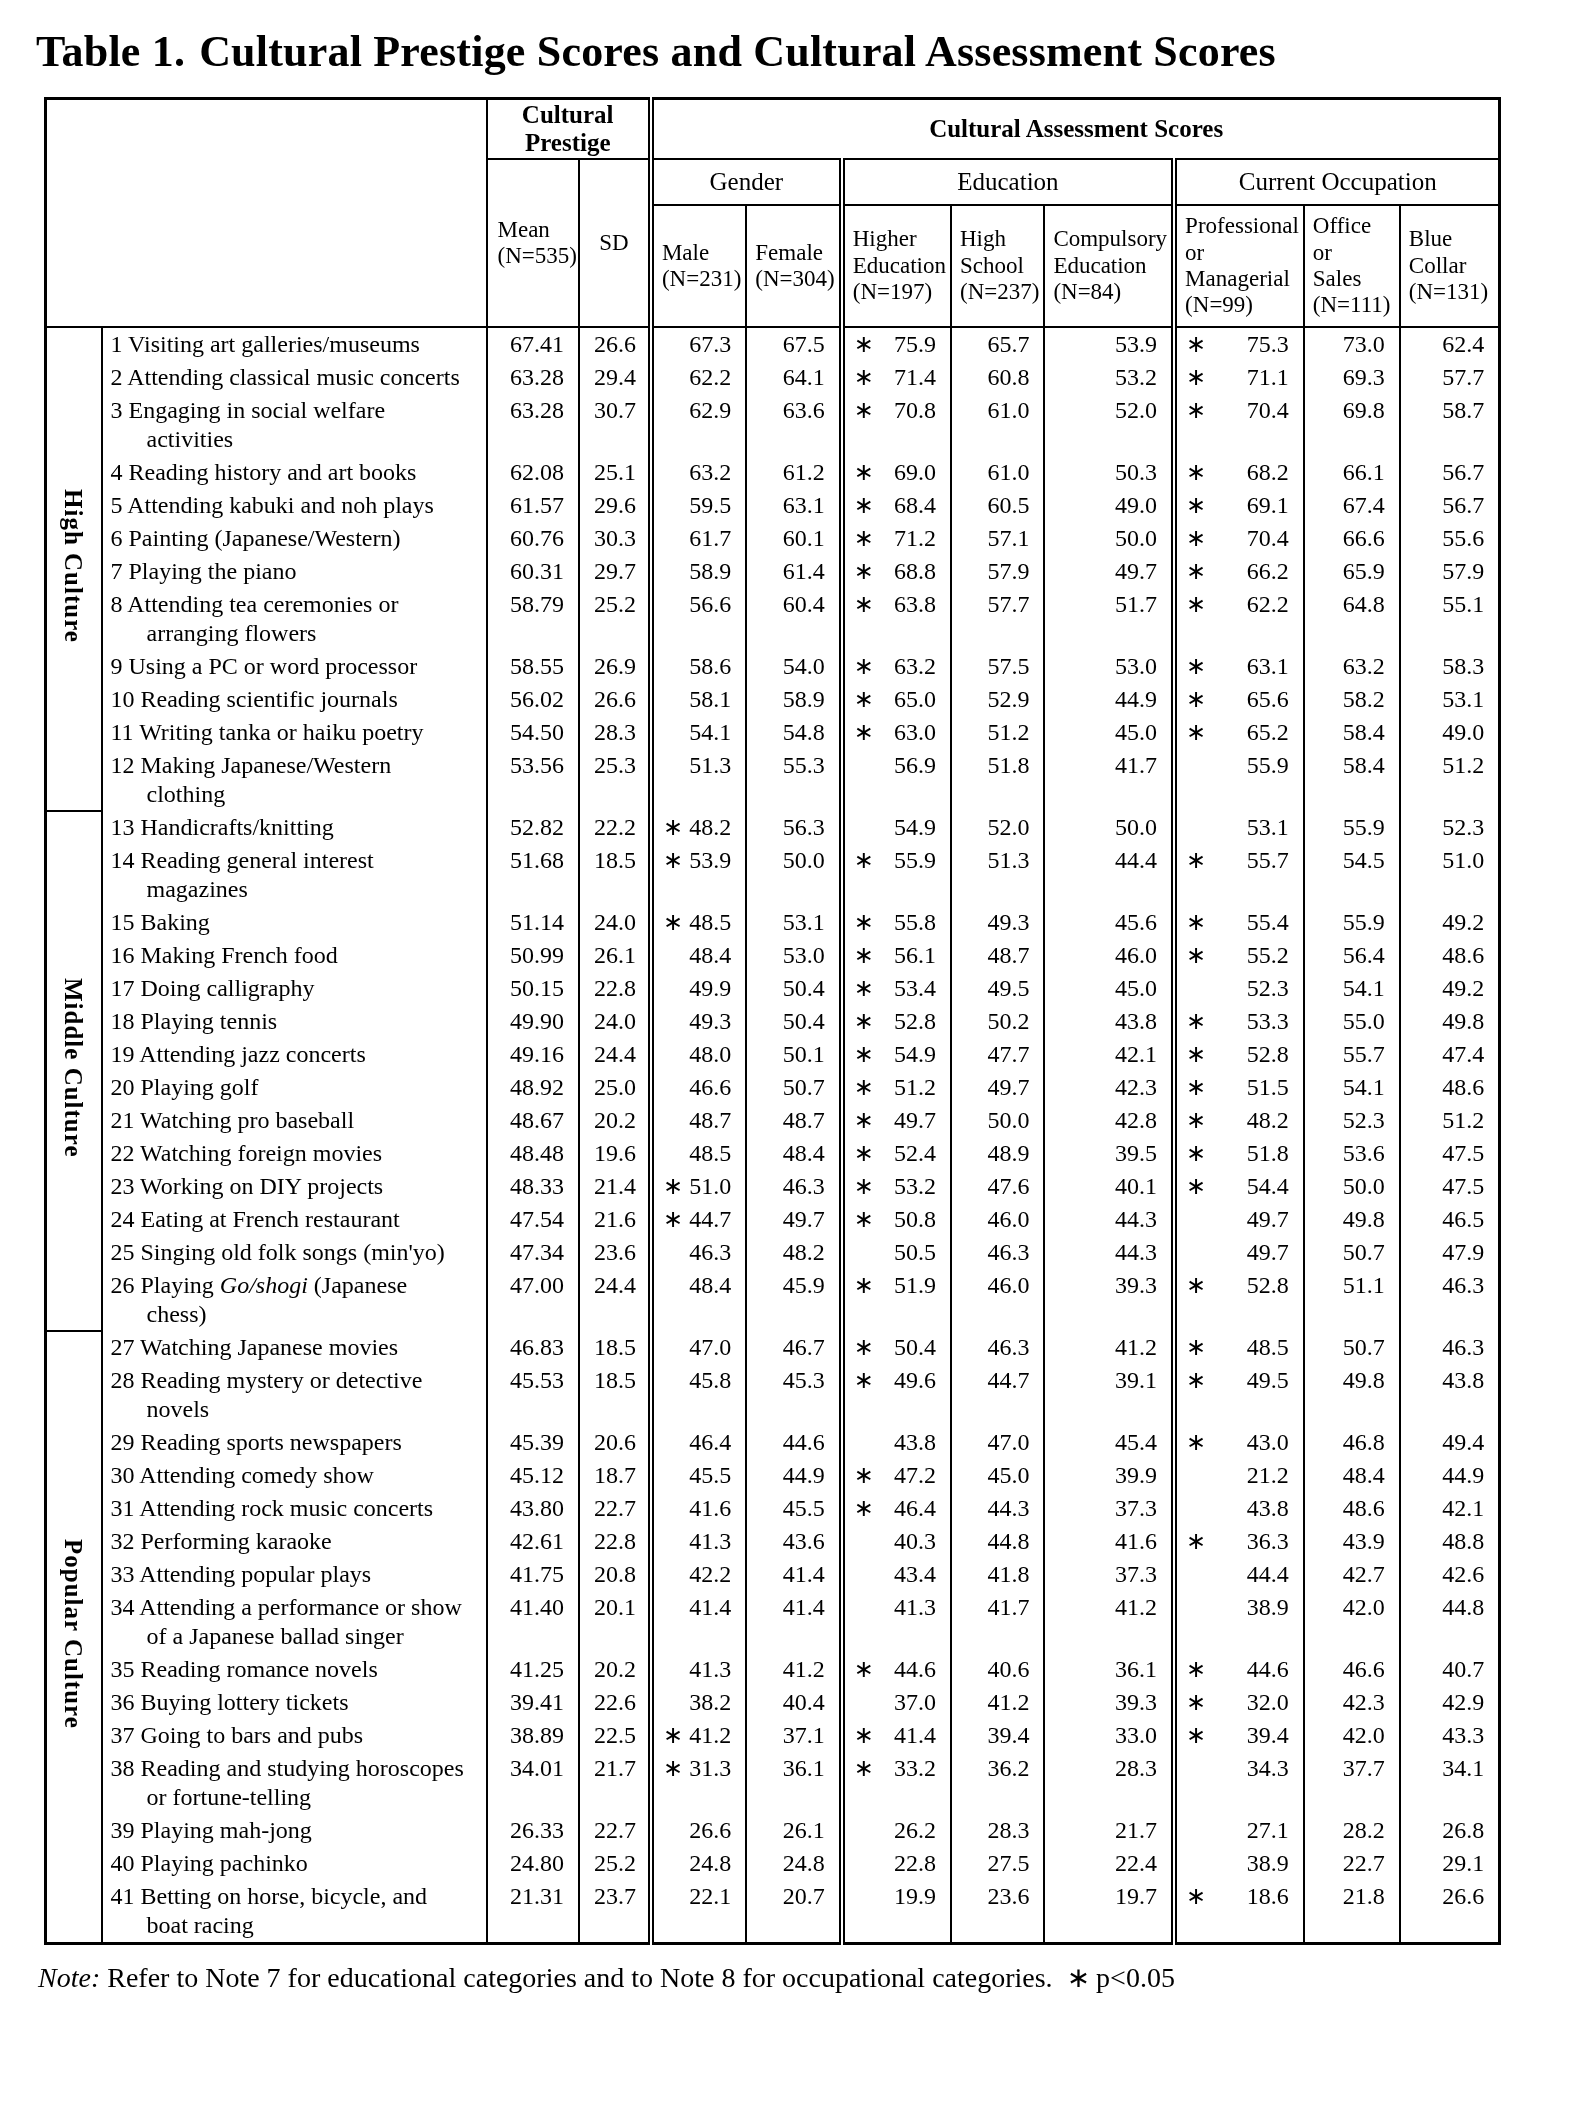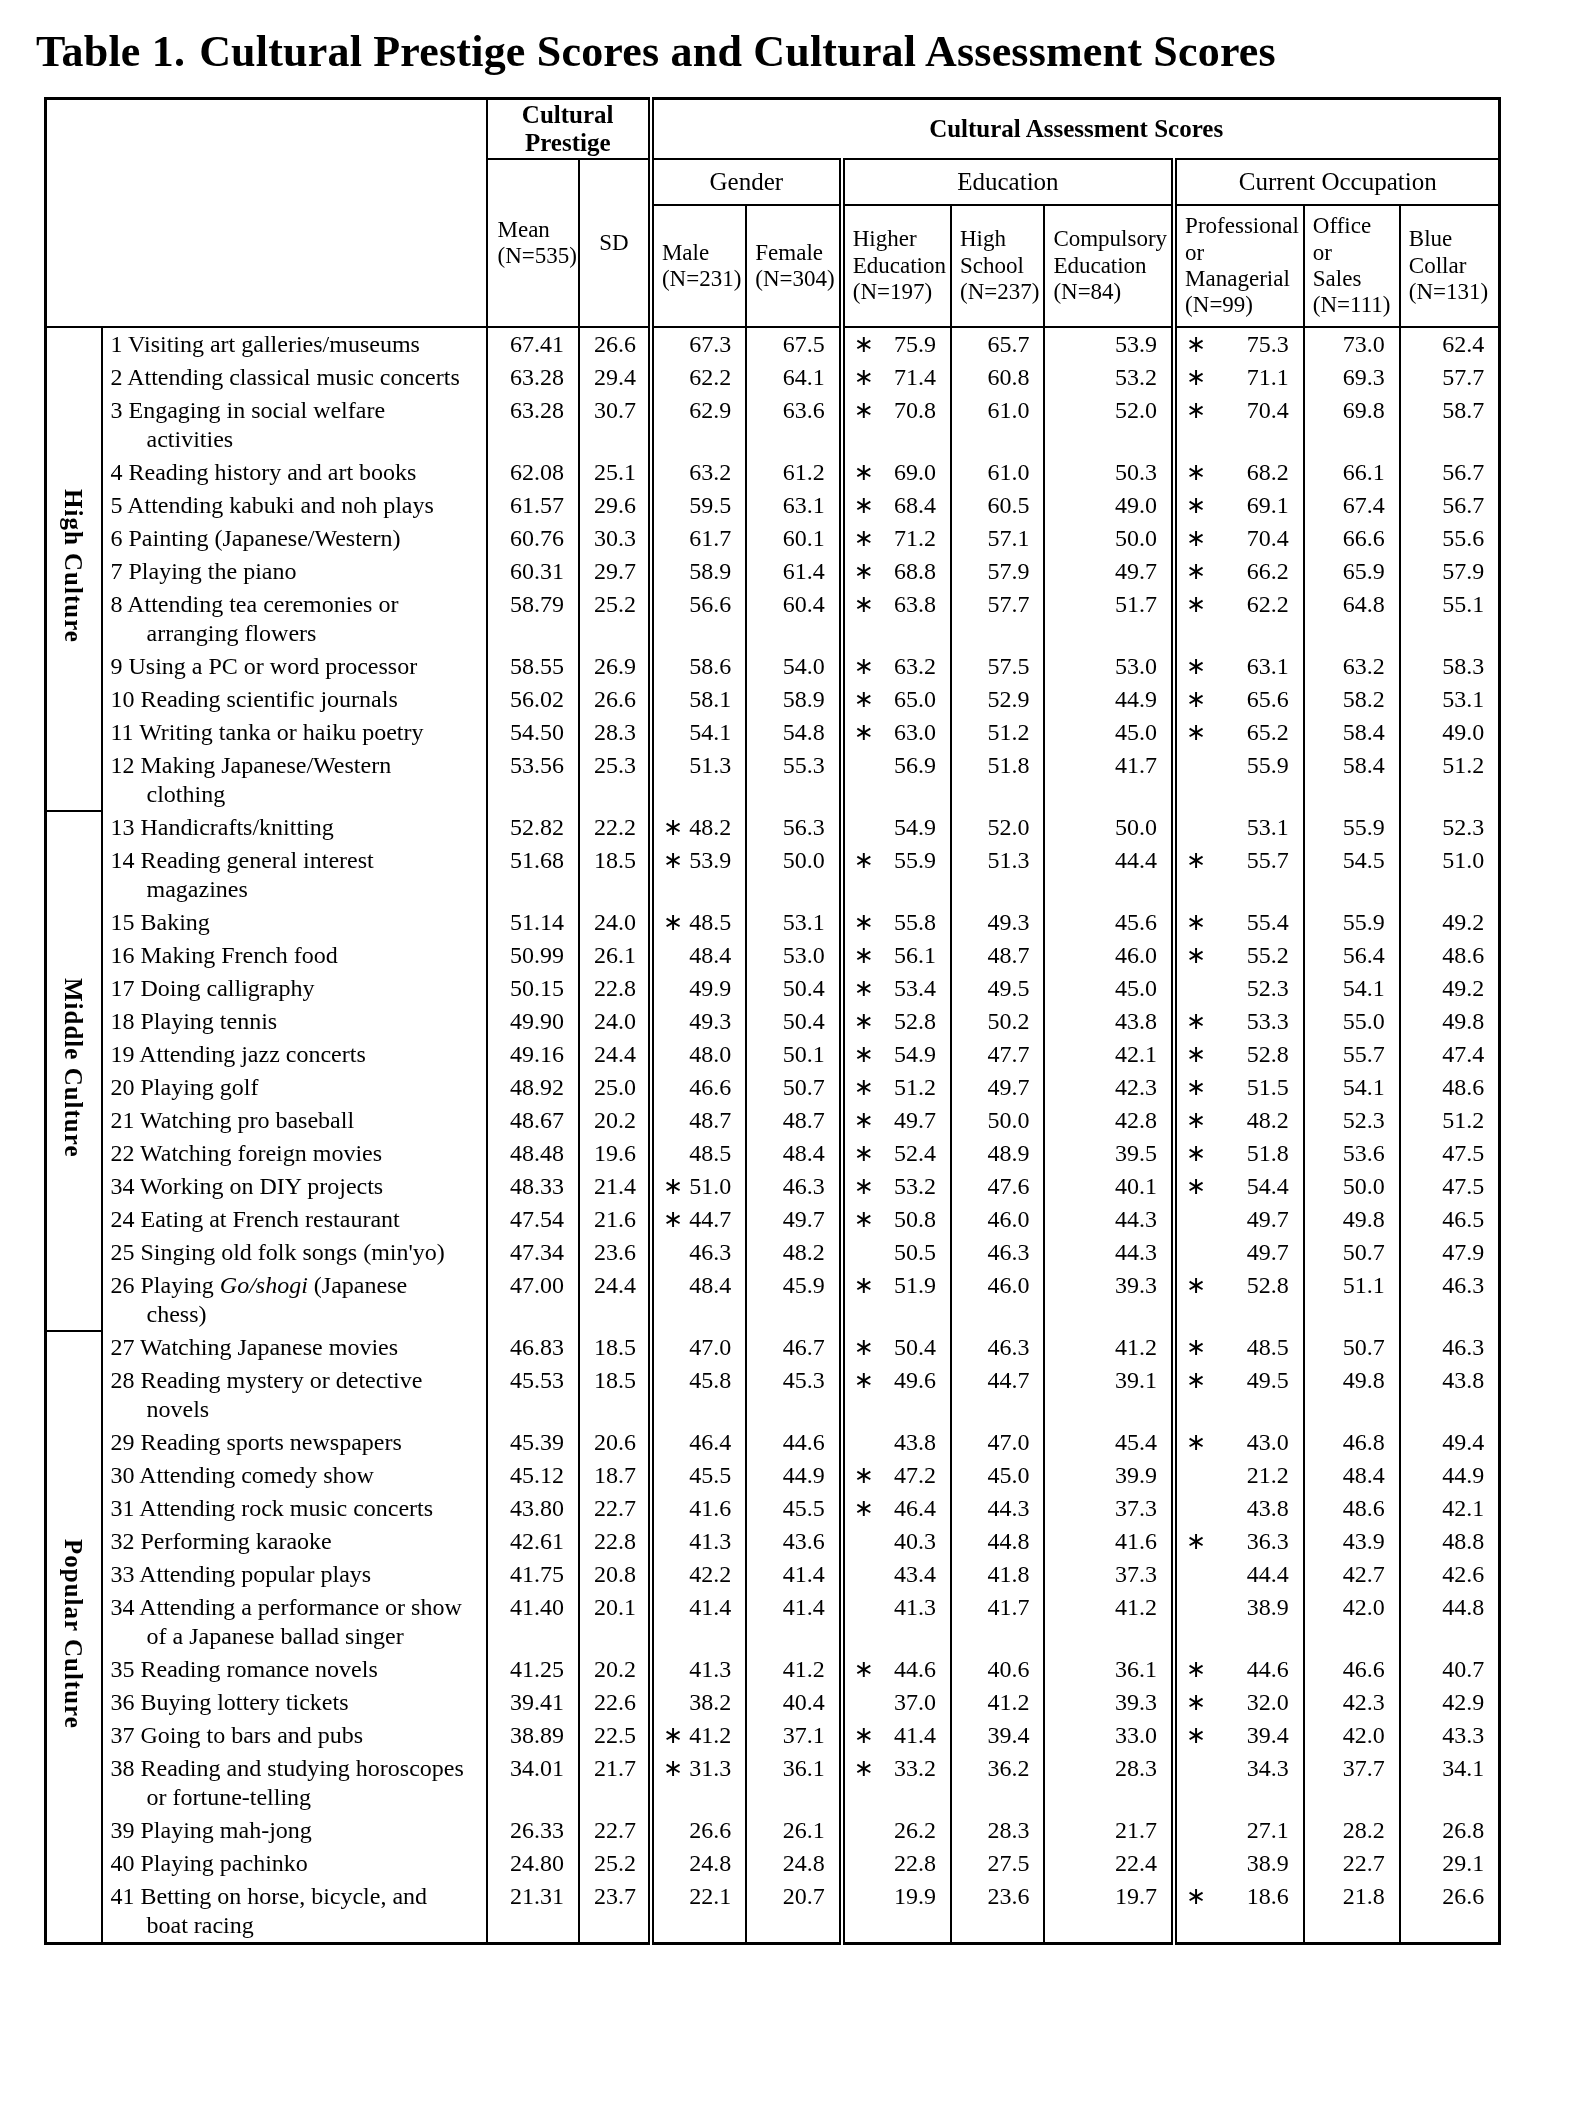--- a/index.html
+++ b/index.html
@@ -392,21 +392,21 @@
           <td class="val-cell c2">48.5</td>
           <td class="val-cell c3">48.4</td>
           <td class="val-cell c4"><span class="star">∗</span><span>52.4</span></td>
           <td class="val-cell c5">48.9</td>
           <td class="val-cell c6">39.5</td>
           <td class="val-cell c7"><span class="star">∗</span><span>51.8</span></td>
           <td class="val-cell c8">53.6</td>
           <td class="val-cell c9">47.5</td>
         </tr>
         <tr>
-          <td class="item-cell">34 Working on DIY projects</td>
+          <td class="item-cell">23 Working on DIY projects</td>
           <td class="val-cell c0">48.33</td>
           <td class="val-cell c1">21.4</td>
           <td class="val-cell c2"><span class="star">∗</span><span>51.0</span></td>
           <td class="val-cell c3">46.3</td>
           <td class="val-cell c4"><span class="star">∗</span><span>53.2</span></td>
           <td class="val-cell c5">47.6</td>
           <td class="val-cell c6">40.1</td>
           <td class="val-cell c7"><span class="star">∗</span><span>54.4</span></td>
           <td class="val-cell c8">50.0</td>
           <td class="val-cell c9">47.5</td>
@@ -642,13 +642,14 @@
           <td class="val-cell c4">19.9</td>
           <td class="val-cell c5">23.6</td>
           <td class="val-cell c6">19.7</td>
           <td class="val-cell c7"><span class="star">∗</span><span>18.6</span></td>
           <td class="val-cell c8">21.8</td>
           <td class="val-cell c9">26.6</td>
         </tr>
       </tbody>
   </table>
 
+  <p class="note"><i>Note:</i> <span>Refer to Note 7 for educational categories and to Note 8 for occupational categories.</span><span class="star-inline">∗</span><span>p&lt;0.05</span></p>
 </div>
 
 </body></html>

